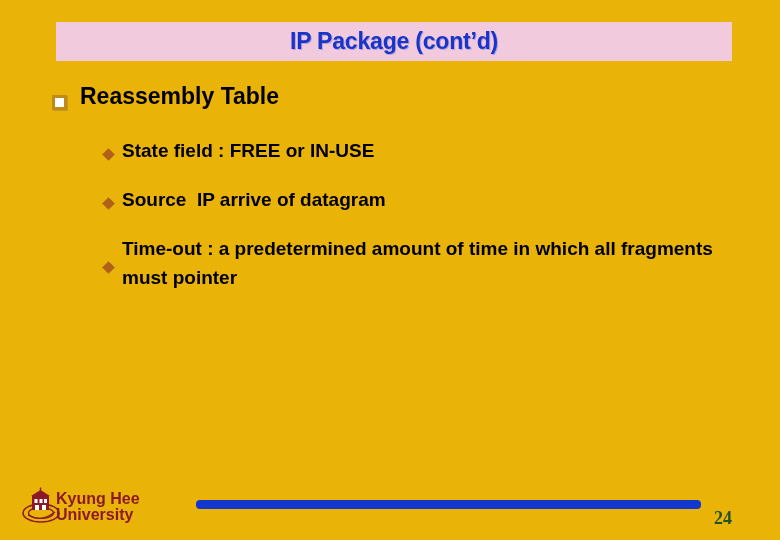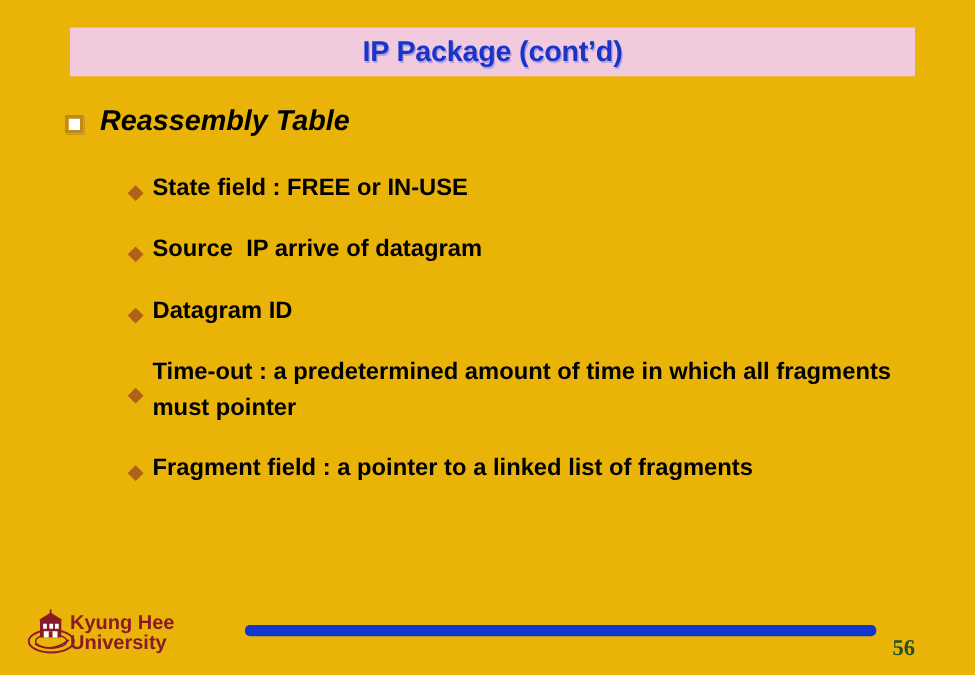--- a/index.html
+++ b/index.html
@@ -43,22 +43,21 @@
     text-shadow: 1px 1px 0 rgba(120,130,220,0.55);
     white-space: nowrap;
   }
 
   
   .heading-row {
     position: absolute;
     left: 52px;
     top: 82px;
     display: flex;
-    align-items: center;
-    font-style: italic;
+    align-items: flex-end;
   }
   .sq-bullet {
     width: 15px;
     height: 15px;
     border: 3px solid #c08a18;
     box-sizing: border-box;
     margin-top: 7px;
     margin-right: 13px;
     background: #ffffff;
     flex: none;
@@ -167,34 +166,26 @@
     <div class="bullet-item">
       <span class="diamond"></span>
       <span class="bullet-text">State field : FREE or IN-USE</span>
     </div>
 
     <div class="bullet-item">
       <span class="diamond"></span>
       <span class="bullet-text">Source  IP arrive of datagram</span>
     </div>
 
-    <div class="bullet-item">
-      <span class="diamond"></span>
-      <span class="bullet-text">Datagram ID</span>
-    </div>
 
     <div class="bullet-item tight">
       <span class="diamond"></span>
       <span class="bullet-text wrap">Time-out : a predetermined amount of time in which all fragments must pointer</span>
     </div>
 
-    <div class="bullet-item tight">
-      <span class="diamond"></span>
-      <span class="bullet-text wrap">Fragment field : a pointer to a linked list of fragments</span>
-    </div>
 
   </div>
 
   <div class="footer-logo">
     <svg width="38" height="40" viewBox="0 0 38 40">
       <ellipse cx="19" cy="26" rx="18" ry="9" fill="none" stroke="#8b1a28" stroke-width="1.6"></ellipse>
       <ellipse cx="19" cy="26" rx="12.5" ry="5.5" fill="none" stroke="#8b1a28" stroke-width="1.2"></ellipse>
       <path d="M6 28 Q19 36 33 25" fill="none" stroke="#8b1a28" stroke-width="1.4"></path>
       <rect x="10" y="9" width="17" height="14" fill="#8b1a28"></rect>
       <rect x="12.5" y="12" width="3" height="4" fill="#ffffff"></rect>
@@ -205,15 +196,15 @@
       <path d="M9 9 L18.5 3 L28 9 Z" fill="#8b1a28"></path>
       <rect x="17.8" y="0.5" width="1.4" height="3.5" fill="#8b1a28"></rect>
     </svg>
   </div>
 
   <div class="footer-name">Kyung Hee
 University</div>
 
   <div class="footer-bar"></div>
 
-  <div class="page-number">56</div>
+  <div class="page-number">24</div>
 
 </div>
 
 </body></html>

